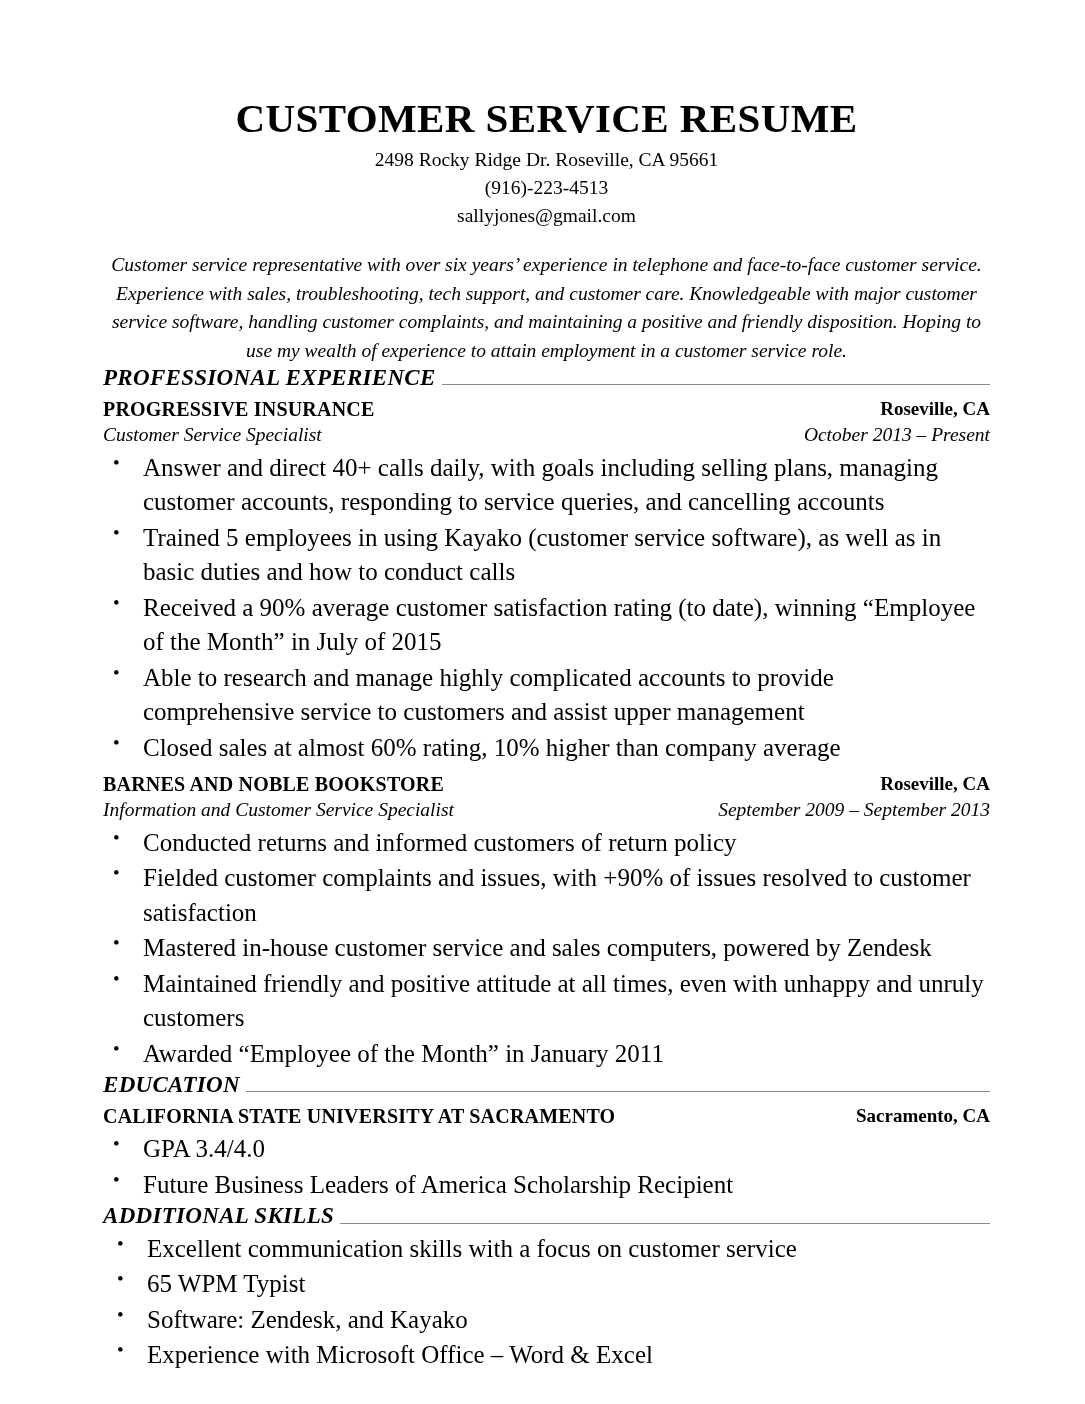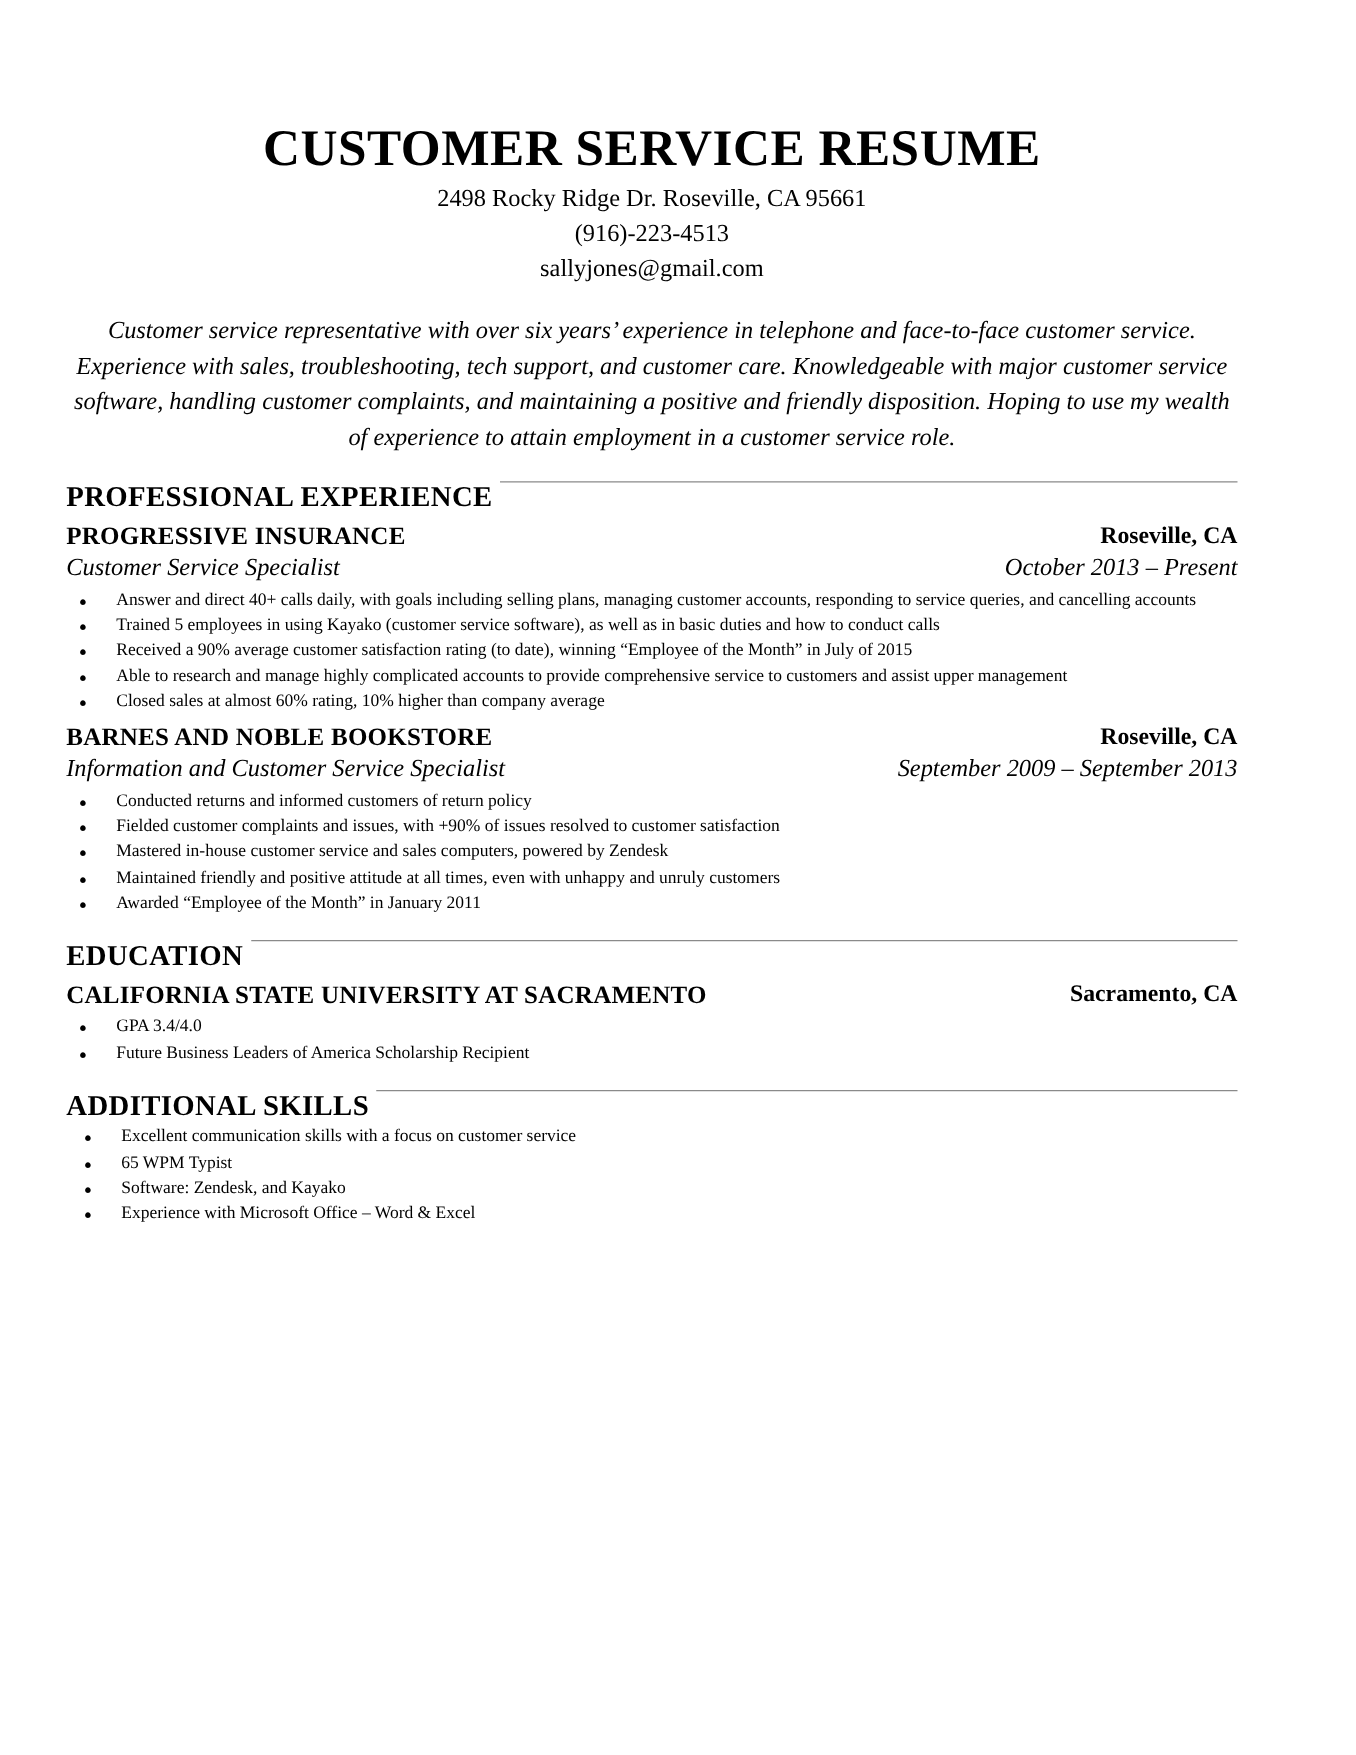--- a/index.html
+++ b/index.html
@@ -11,21 +11,21 @@
     width: 1085px;
     height: 1404px;
     font-family: "Liberation Serif", serif;
     color: #000000;
     overflow: hidden;
   }
   .page {
     width: 1085px;
     height: 1404px;
     box-sizing: border-box;
-    padding: 95px 95px 0 53px;
+    padding: 95px 95px 0 103px;
     position: relative;
   }
 
   
   .doc-title {
     text-align: center;
     font-size: 41px;
     font-weight: bold;
     letter-spacing: 0.4px;
     margin: 0 0 4px 0;
@@ -43,23 +43,23 @@
     font-size: 19.5px;
     line-height: 1.46;
     text-align: center;
     margin-top: 22px;
     padding: 0 2px;
   }
 
   
   .section-head {
     display: flex;
-    align-items: flex-start;
-    margin-top: 20px;
+    align-items: flex-end;
     margin-bottom: 2px;
+    font-style: italic;
   }
   .section-head .label {
     font-size: 23px;
     font-weight: bold;
     letter-spacing: 0.3px;
     white-space: nowrap;
     line-height: 1.1;
   }
   .section-head .rule {
     flex: 1;
@@ -98,21 +98,21 @@
   }
 
   
   ul.bullets {
     list-style: none;
     margin: 3px 0 0 0;
     padding: 0;
   }
   ul.bullets li {
     position: relative;
-    font-size: 14px;
+    font-size: 25px;
     line-height: 1.38;
     padding-left: 40px;
     margin-bottom: 1px;
   }
   ul.bullets li::before {
     content: "\2022";
     position: absolute;
     left: 10px;
     top: -1px;
     font-size: 19px;

